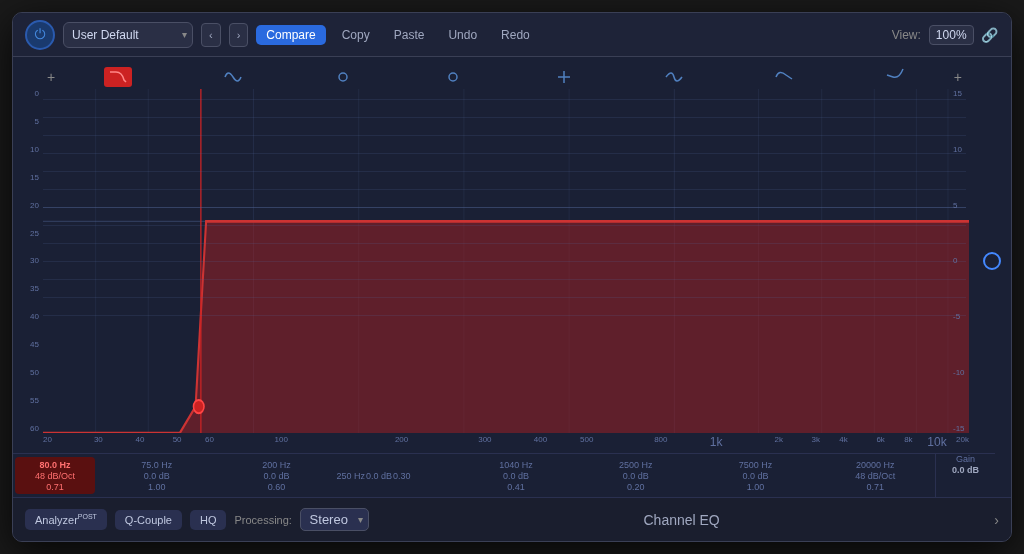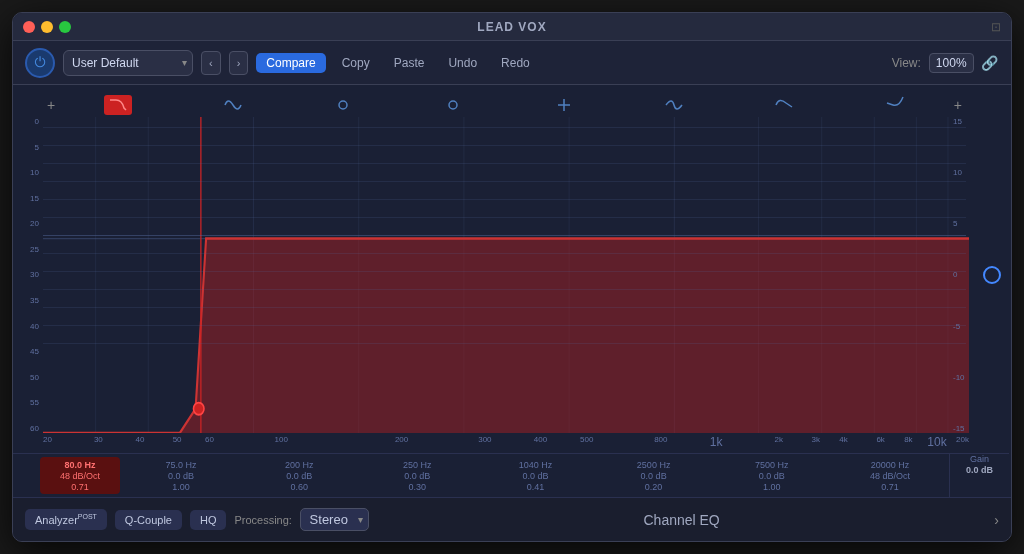--- a/index.html
+++ b/index.html
@@ -231,29 +231,20 @@
     }
     .h-grid-line.zero {
       background: rgba(80, 100, 150, 0.5);
     }
   </style>
 </head>
 <body>
 
 <div class="window">
 
-  <div class="title-bar">
-    <div class="traffic-lights">
-      <div class="traffic-light tl-red"></div>
-      <div class="traffic-light tl-yellow"></div>
-      <div class="traffic-light tl-green"></div>
-    </div>
-    <span class="title-text">LEAD VOX</span>
-    <span class="resize-icon">⊡</span>
-  </div>
 
   <div class="toolbar">
     <div class="power-btn">⏻</div>
     <div class="select-wrapper">
       <select class="preset-select">
         <option>User Default</option>
       </select>
       <span class="select-arrow">▾</span>
     </div>
     <button class="nav-btn">‹</button>
@@ -392,41 +383,41 @@
       <span style="position:absolute;left:72%;color:#6070a0;font-size:12px;">1k</span>
       <span style="position:absolute;left:79%;color:#6070a0;font-size:8px;">2k</span>
       <span style="position:absolute;left:83%;color:#6070a0;font-size:8px;">3k</span>
       <span style="position:absolute;left:86%;color:#6070a0;font-size:8px;">4k</span>
       <span style="position:absolute;left:90%;color:#6070a0;font-size:8px;">6k</span>
       <span style="position:absolute;left:93%;color:#6070a0;font-size:8px;">8k</span>
       <span style="position:absolute;left:95.5%;color:#6070a0;font-size:12px;">10k</span>
       <span style="position:absolute;right:0%;color:#6070a0;font-size:8px;">20k</span>
     </div>
 
-    <div style="position:absolute;bottom:0;left:0;right:2px;height:44px;display:flex;align-items:stretch;border-top:1px solid #2a3050;z-index:10;padding-left:25px;">
+    <div style="position:absolute;bottom:0;left:0;right:16px;height:44px;display:flex;align-items:stretch;border-top:1px solid #2a3050;z-index:10;">
 
       <div style="width:80px;background:#5a1010;border-radius:4px;margin:3px 2px;display:flex;flex-direction:column;align-items:center;justify-content:center;gap:1px;">
         <span style="color:#ff7070;font-size:9px;font-weight:600;">80.0 Hz</span>
         <span style="color:#ff7070;font-size:9px;">48 dB/Oct</span>
         <span style="color:#ff7070;font-size:9px;">0.71</span>
       </div>
 
       <div style="flex:1;display:flex;flex-direction:column;align-items:center;justify-content:center;gap:1px;">
         <span style="color:#6070a0;font-size:9px;">75.0 Hz</span>
         <span style="color:#6070a0;font-size:9px;">0.0 dB</span>
         <span style="color:#6070a0;font-size:9px;">1.00</span>
       </div>
 
       <div style="flex:1;display:flex;flex-direction:column;align-items:center;justify-content:center;gap:1px;">
         <span style="color:#6070a0;font-size:9px;">200 Hz</span>
         <span style="color:#6070a0;font-size:9px;">0.0 dB</span>
         <span style="color:#6070a0;font-size:9px;">0.60</span>
       </div>
 
-      <div style="flex:1;display:flex;flex-direction:column;align-items:center;justify-content:center;gap:1px;">
+      <div style="flex:1;display:flex;flex-direction:row;align-items:center;justify-content:flex-start;gap:1px;">
         <span style="color:#6070a0;font-size:9px;">250 Hz</span>
         <span style="color:#6070a0;font-size:9px;">0.0 dB</span>
         <span style="color:#6070a0;font-size:9px;">0.30</span>
       </div>
 
       <div style="flex:1;display:flex;flex-direction:column;align-items:center;justify-content:center;gap:1px;">
         <span style="color:#6070a0;font-size:9px;">1040 Hz</span>
         <span style="color:#6070a0;font-size:9px;">0.0 dB</span>
         <span style="color:#6070a0;font-size:9px;">0.41</span>
       </div>

